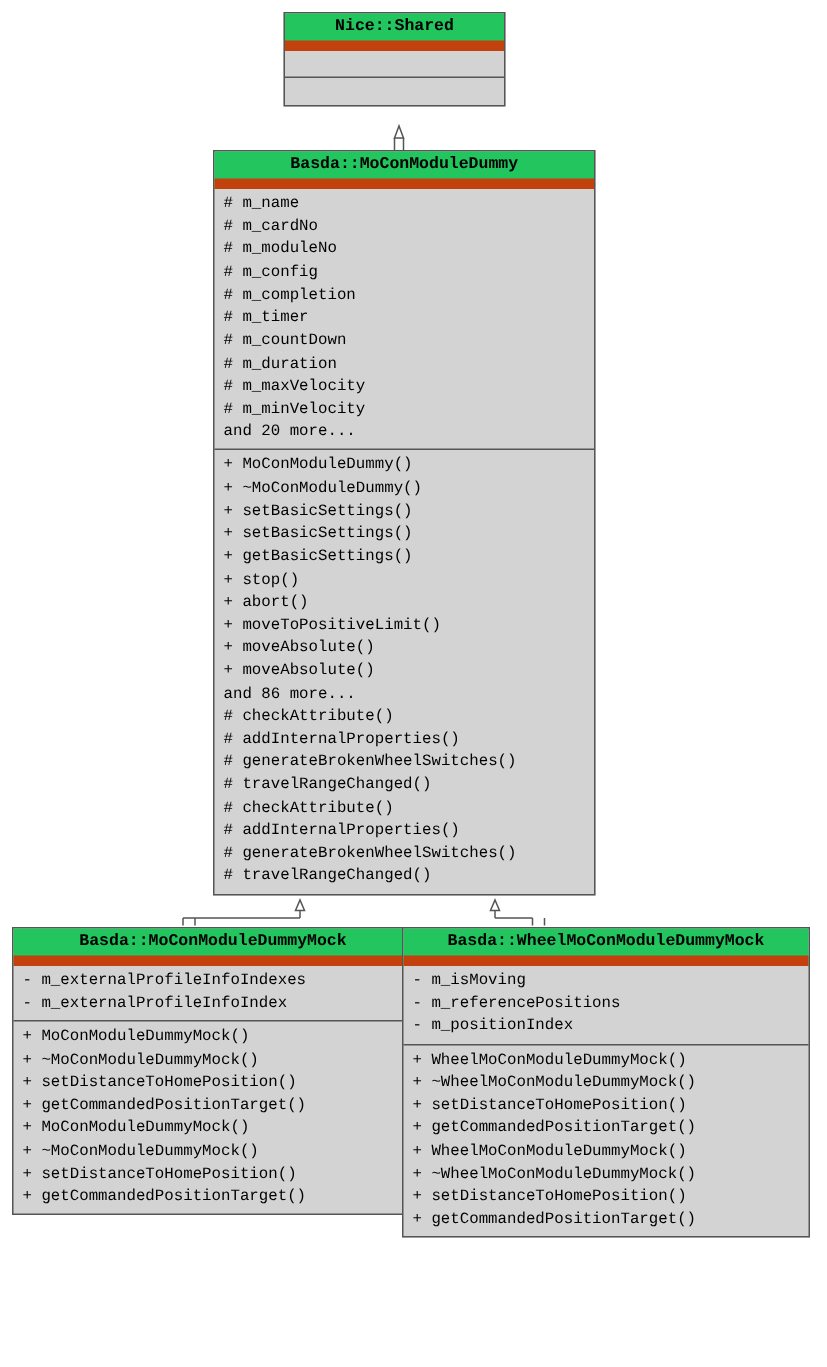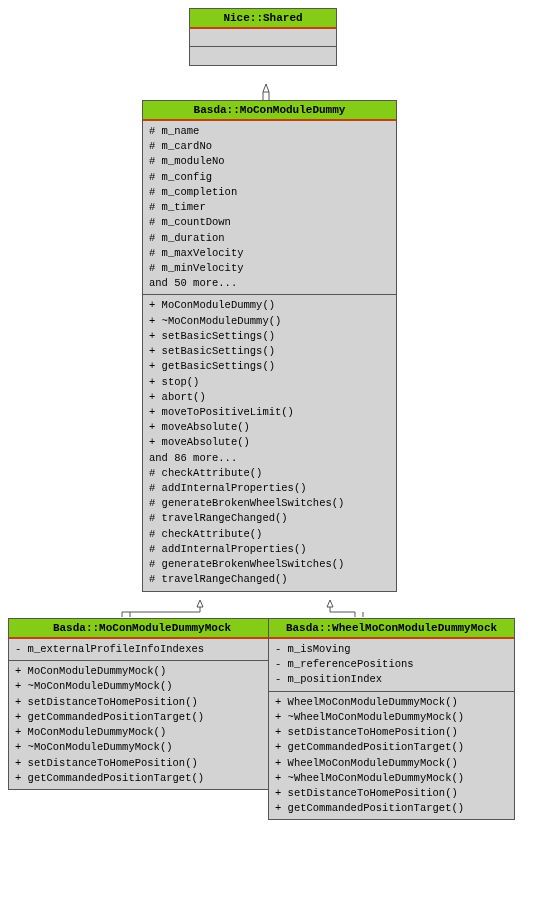--- a/index.html
+++ b/index.html
@@ -16,22 +16,22 @@
       position: relative;
       width: 551px;
       height: 911px;
     }
     .uml-box {
       position: absolute;
       background: #d3d3d3;
       border: 1px solid #555;
     }
     .uml-box-header {
-      background: #84cc16;
-      border-bottom: 2px solid #c2410c;
+      background: #22c55e;
+      border-bottom: 7px solid #c2410c;
       padding: 3px 6px;
       text-align: center;
       font-weight: bold;
       font-size: 11px;
     }
     .uml-box-section {
       border-bottom: 1px solid #555;
       padding: 3px 6px;
       font-size: 10.5px;
       line-height: 1.45;
@@ -59,21 +59,21 @@
       width: 255px;
     }
     .basda-mock-box {
       top: 618px;
       left: 8px;
       width: 268px;
     }
     .basda-wheel-box {
       top: 618px;
       left: 268px;
-      width: 247px;
+      width: 272px;
     }
   </style>
 </head>
 <body>
 
 <div class="diagram-container">
 
   <svg class="arrows-svg">
 
     <line x1="263" y1="100" x2="263" y2="92" stroke="#555" stroke-width="1"></line>
@@ -106,21 +106,21 @@
       <div># m_name</div>
       <div># m_cardNo</div>
       <div># m_moduleNo</div>
       <div># m_config</div>
       <div># m_completion</div>
       <div># m_timer</div>
       <div># m_countDown</div>
       <div># m_duration</div>
       <div># m_maxVelocity</div>
       <div># m_minVelocity</div>
-      <div>and 50 more...</div>
+      <div>and 20 more...</div>
     </div>
     <div class="uml-box-section">
       <div>+ MoConModuleDummy()</div>
       <div>+ ~MoConModuleDummy()</div>
       <div>+ setBasicSettings()</div>
       <div>+ setBasicSettings()</div>
       <div>+ getBasicSettings()</div>
       <div>+ stop()</div>
       <div>+ abort()</div>
       <div>+ moveToPositiveLimit()</div>
@@ -135,20 +135,21 @@
       <div># addInternalProperties()</div>
       <div># generateBrokenWheelSwitches()</div>
       <div># travelRangeChanged()</div>
     </div>
   </div>
 
   <div class="uml-box basda-mock-box">
     <div class="uml-box-header">Basda::MoConModuleDummyMock</div>
     <div class="uml-box-section">
       <div>- m_externalProfileInfoIndexes</div>
+      <div>- m_externalProfileInfoIndex</div>
     </div>
     <div class="uml-box-section">
       <div>+ MoConModuleDummyMock()</div>
       <div>+ ~MoConModuleDummyMock()</div>
       <div>+ setDistanceToHomePosition()</div>
       <div>+ getCommandedPositionTarget()</div>
       <div>+ MoConModuleDummyMock()</div>
       <div>+ ~MoConModuleDummyMock()</div>
       <div>+ setDistanceToHomePosition()</div>
       <div>+ getCommandedPositionTarget()</div>

